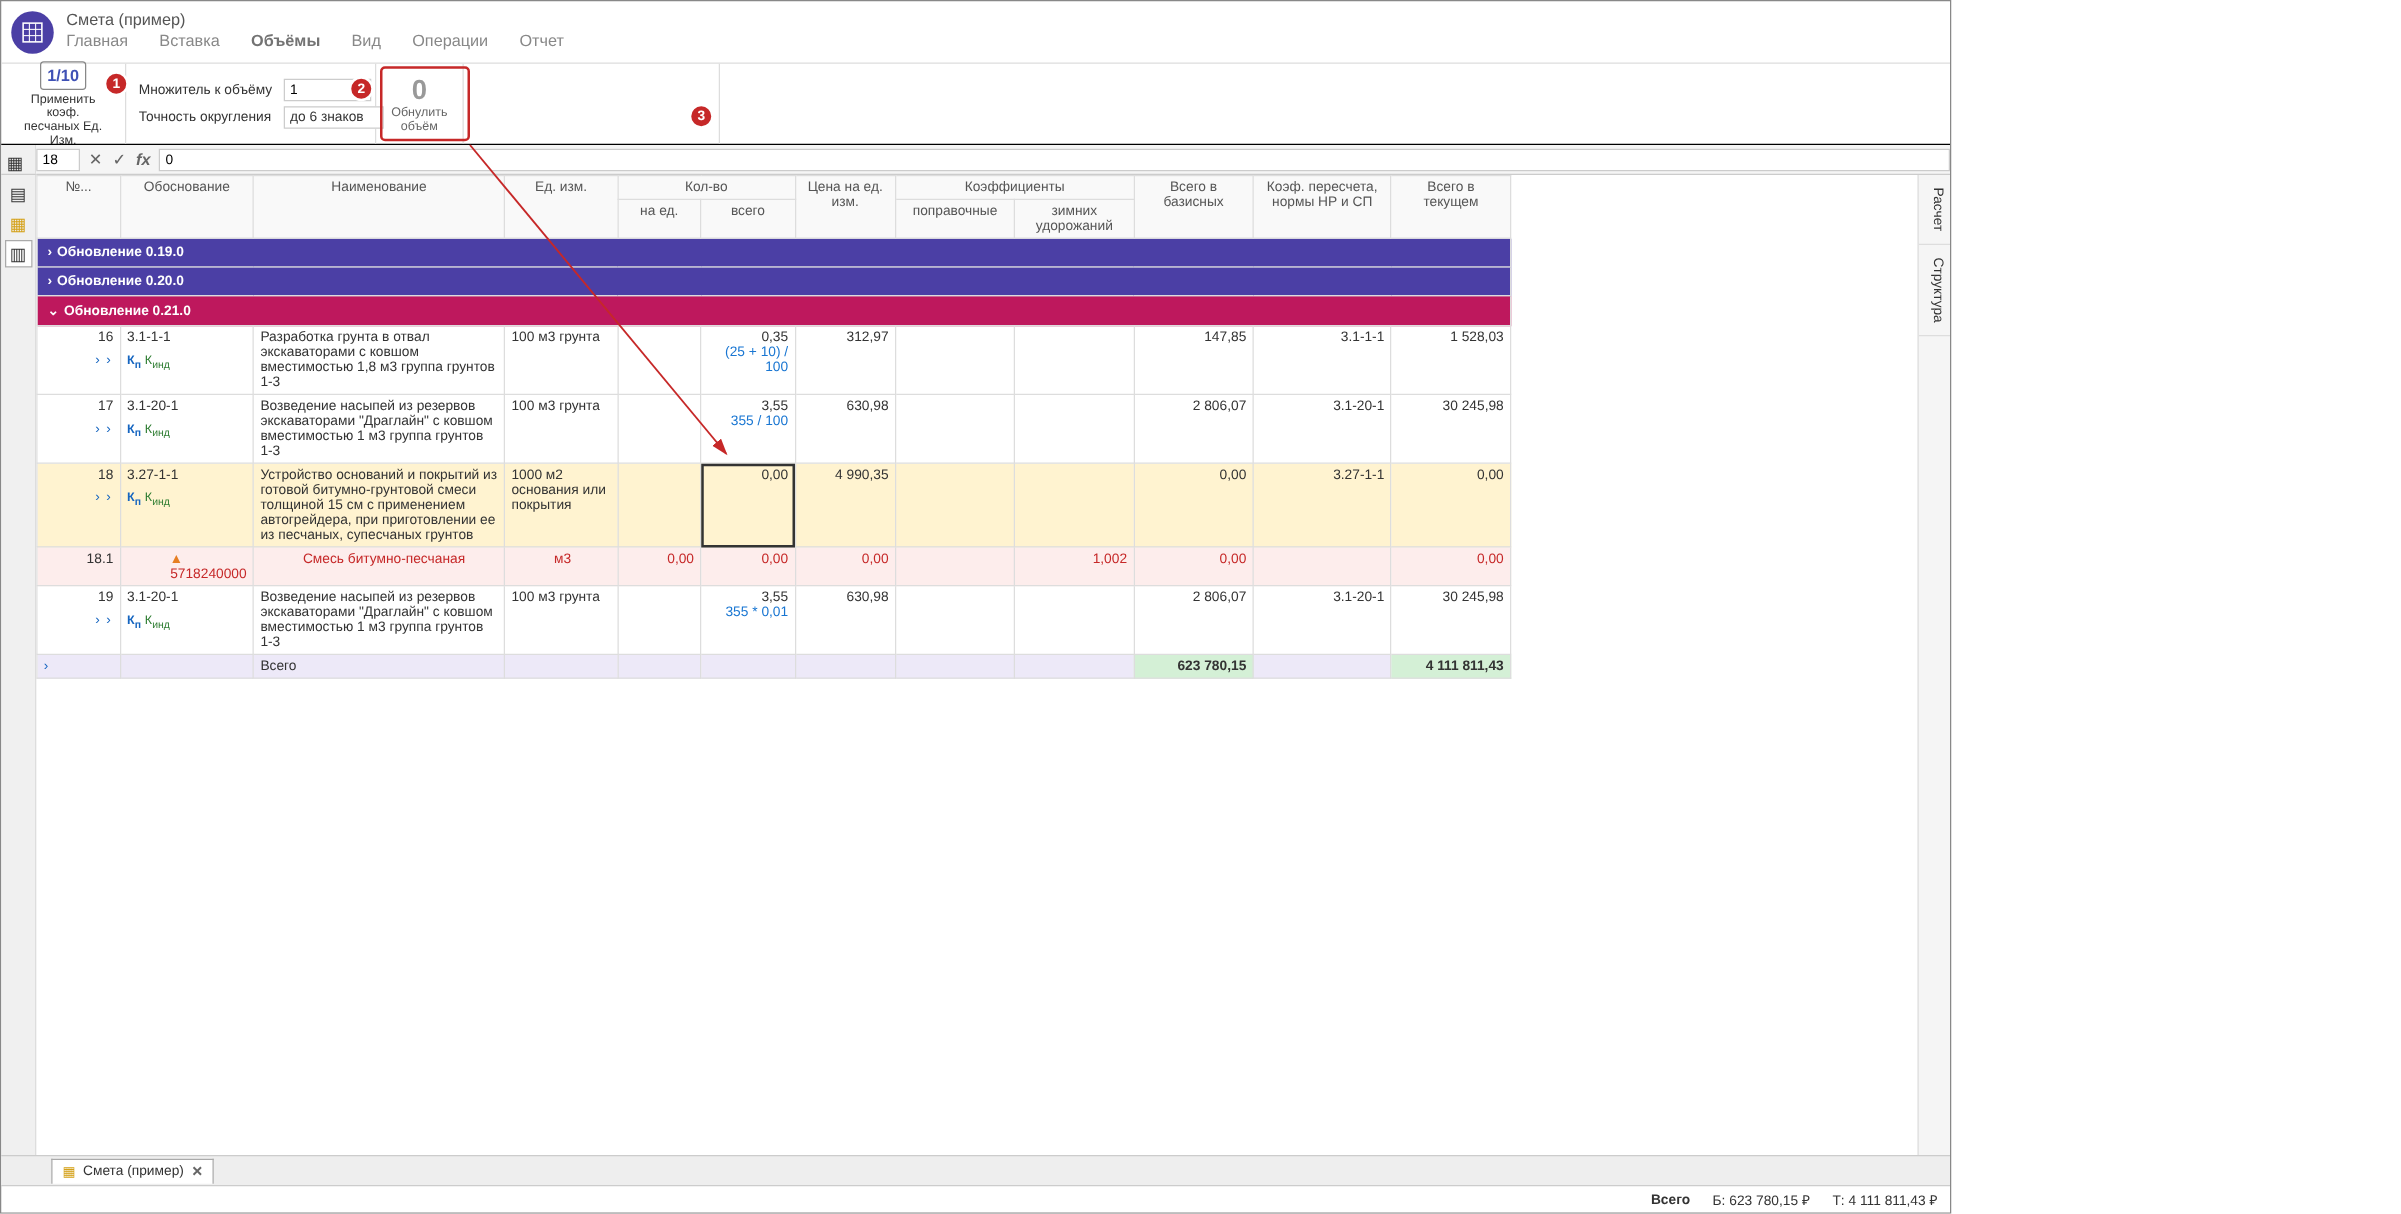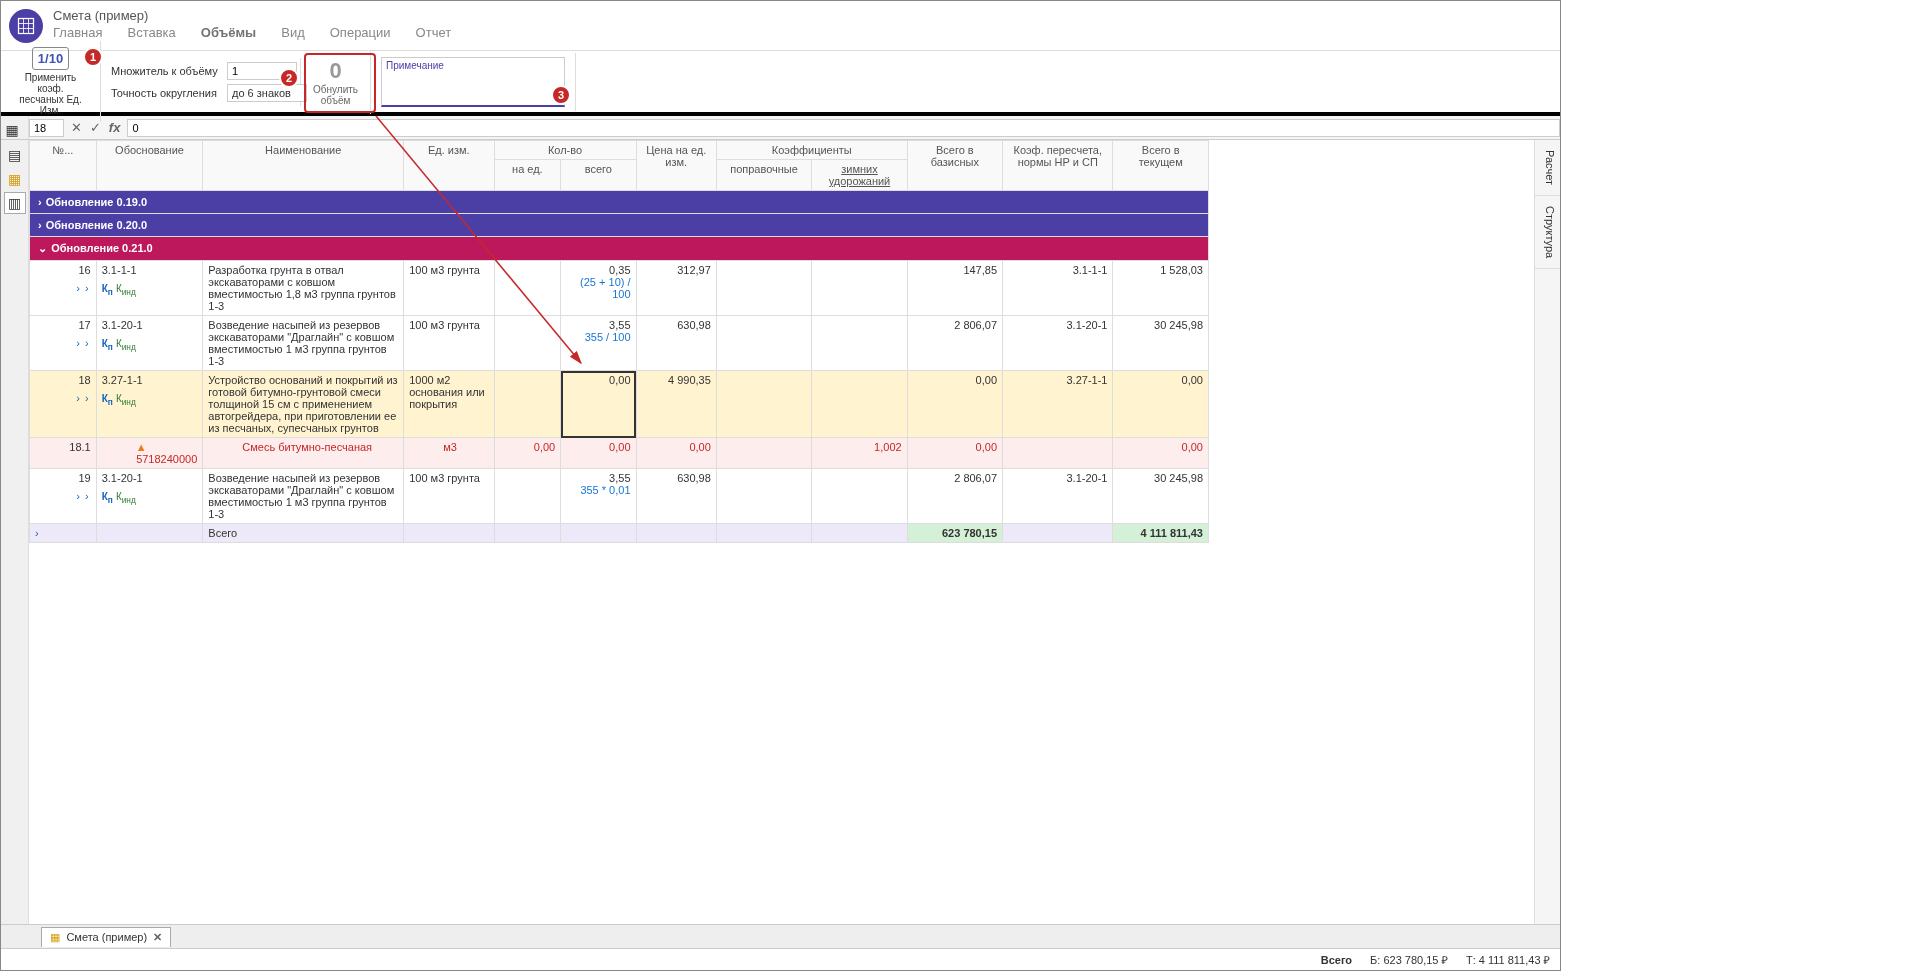--- a/index.html
+++ b/index.html
@@ -10,21 +10,21 @@
 .header { display: flex; align-items: center; height: 50px; border-bottom: 1px solid #ddd; padding: 0 8px; }
 .app-icon { width: 34px; height: 34px; border-radius: 50%; background: #4B3FA5; display: flex; align-items: center; justify-content: center; margin-right: 10px; }
 .app-icon svg { width: 20px; height: 20px; }
 .header-content { display: flex; flex-direction: column; }
 .doc-title { font-size: 13px; color: #555; margin-bottom: 2px; }
 .tabs { display: flex; gap: 25px; }
 .tab { font-size: 13px; color: #888; cursor: pointer; padding-bottom: 3px; text-align: center; }
 .tab.active { color: #737373; font-weight: bold; }
 
 
-.ribbon { display: flex; height: 65px; border-bottom: 4px solid #000000; position: relative; align-items: center; }
+.ribbon { display: flex; height: 65px; border-bottom: 1px solid #000000; position: relative; }
 .ribbon-group { border-right: 1px solid #ddd; padding: 4px 10px; display: flex; align-items: center; gap: 6px; position: relative; }
 .ribbon-btn { display: flex; flex-direction: column; align-items: center; justify-content: center; text-align: center; font-size: 10px; cursor: pointer; padding: 2px 4px; }
 .ribbon-icon-110 { border: 1px solid #888; padding: 3px 5px; font-size: 13px; color: #3f51b5; font-weight: bold; border-radius: 3px; margin-bottom: 2px; }
 .ribbon-fields { display: flex; flex-direction: column; gap: 4px; }
 .ribbon-field-row { display: flex; align-items: center; gap: 6px; font-size: 11px; }
 .ribbon-input { border: 1px solid #ccc; padding: 2px 4px; width: 70px; font-size: 11px; }
 .ribbon-select { border: 1px solid #ccc; padding: 2px 4px; width: 80px; font-size: 11px; background: #fff; }
 .ribbon-zero { display: flex; flex-direction: column; align-items: center; justify-content: center; padding: 4px 8px; cursor: pointer; }
 .ribbon-zero-icon { font-size: 22px; color: #999; font-weight: bold; }
 .ribbon-zero-label { font-size: 10px; color: #666; text-align: center; }
@@ -129,21 +129,20 @@
       <div class="badge" style="top:10px; left:178px;">2</div>
     </div>
     <div class="ribbon-group" style="width:70px; justify-content:center;">
       <div class="ribbon-zero">
         <div class="ribbon-zero-icon">0</div>
         <div class="ribbon-zero-label"><span>Обнулить</span><br><span>объём</span></div>
       </div>
     </div>
     <div class="red-box" style="top:2px; left:303px; width:72px; height:60px;"></div>
     <div class="ribbon-group" style="width:205px;">
-      <div class="ribbon-note"><span>Примечание</span></div>
       <div class="badge" style="top:32px; left:180px;">3</div>
     </div>
   </div>
 
   <div style="display:flex;">
     <div class="left-sidebar" style="height:24px; flex-direction:row; border-bottom:1px solid #ccc;">
       <div class="ls-icon">▦</div>
     </div>
     <div class="formula-bar" style="flex:1;">
       <input class="fb-cellref" value="18" style="">
@@ -175,21 +174,21 @@
             <th rowspan="2" style="width:80px;">Цена на ед. изм.</th>
             <th colspan="2">Коэффициенты</th>
             <th rowspan="2" style="width:95px;">Всего в базисных</th>
             <th rowspan="2" style="width:110px;">Коэф. пересчета, нормы НР и СП</th>
             <th rowspan="2" style="width:95px;">Всего в текущем</th>
           </tr>
           <tr>
             <th style="width:65px;">на ед.</th>
             <th style="width:75px;">всего</th>
             <th style="width:95px;">поправочные</th>
-            <th style="width:95px;text-decoration:underline;">зимних удорожаний</th>
+            <th style="width:95px;">зимних удорожаний</th>
           </tr>
         </thead>
         <tbody id="grid-body">
             <tr class="group-row">
               <td colspan="12"><span class="chev">›</span>Обновление 0.19.0</td>
             </tr>
             <tr class="group-row">
               <td colspan="12"><span class="chev">›</span>Обновление 0.20.0</td>
             </tr>
             <tr class="group-row exp">

